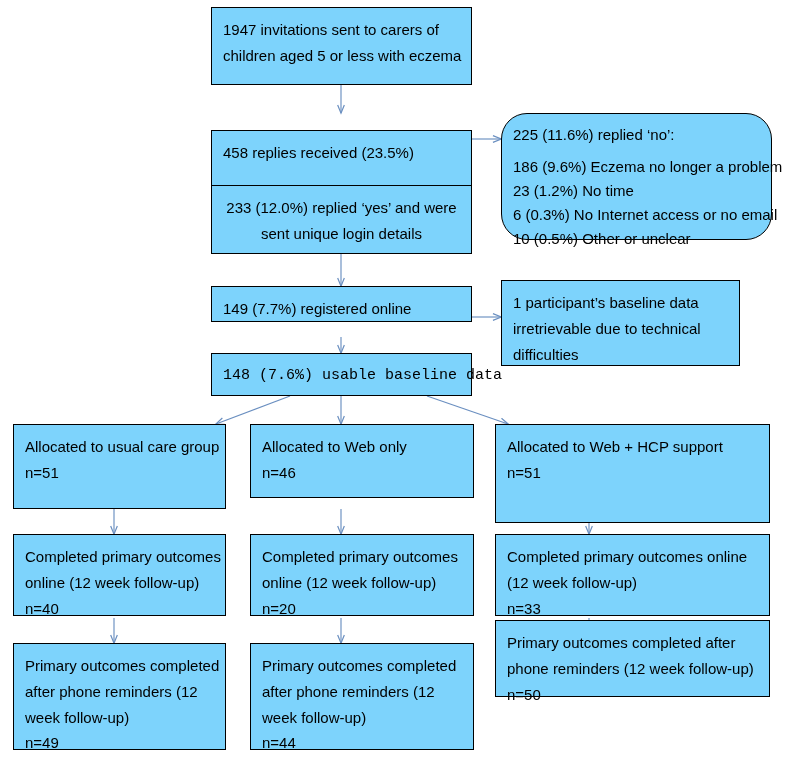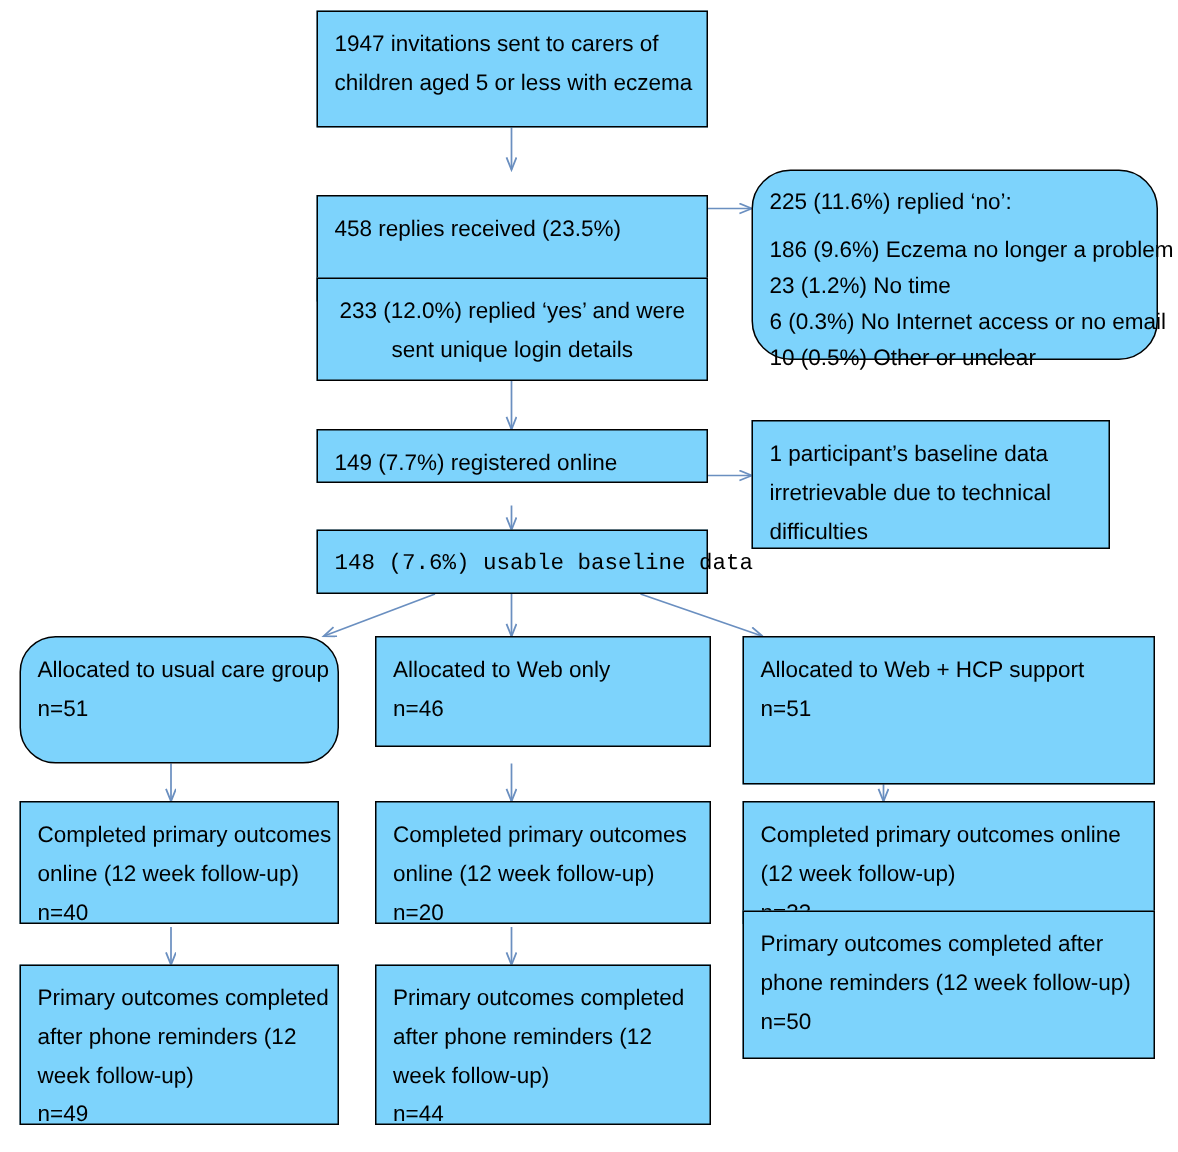--- a/index.html
+++ b/index.html
@@ -105,21 +105,21 @@
   <div class="box" style="left:501px; top:280px; width:239px; height:86px;">
     <span class="ln">1 participant’s baseline data</span>
     <span class="ln">irretrievable due to technical</span>
     <span class="ln">difficulties</span>
   </div>
 
   <div class="box" style="left:211px; top:353px; width:261px; height:43px;font-family:Liberation Mono, monospace;">
     <span class="ln">148 (7.6%) usable baseline data</span>
   </div>
 
-  <div class="box" style="left:13px; top:424px; width:213px; height:85px;border-radius:24px;">
+  <div class="box" style="left:13px; top:424px; width:213px; height:85px;">
     <span class="ln">Allocated to usual care group</span>
     <span class="nval">n=51</span>
   </div>
 
   <div class="box" style="left:250px; top:424px; width:224px; height:74px;">
     <span class="ln">Allocated to Web only</span>
     <span class="nval">n=46</span>
   </div>
 
   <div class="box" style="left:495px; top:424px; width:275px; height:99px;">
@@ -152,19 +152,19 @@
     <span class="nval">n=49</span>
   </div>
 
   <div class="box" style="left:250px; top:643px; width:224px; height:107px;">
     <span class="ln">Primary outcomes completed</span>
     <span class="ln">after phone reminders (12</span>
     <span class="ln">week follow-up)</span>
     <span class="nval">n=44</span>
   </div>
 
-  <div class="box" style="left:495px; top:607px; width:275px; height:99px;">
+  <div class="box" style="left:495px; top:620px; width:275px; height:77px;">
     <span class="ln">Primary outcomes completed after</span>
     <span class="ln">phone reminders (12 week follow-up)</span>
     <span class="nval">n=50</span>
   </div>
 
 </div>
 
 </body></html>

